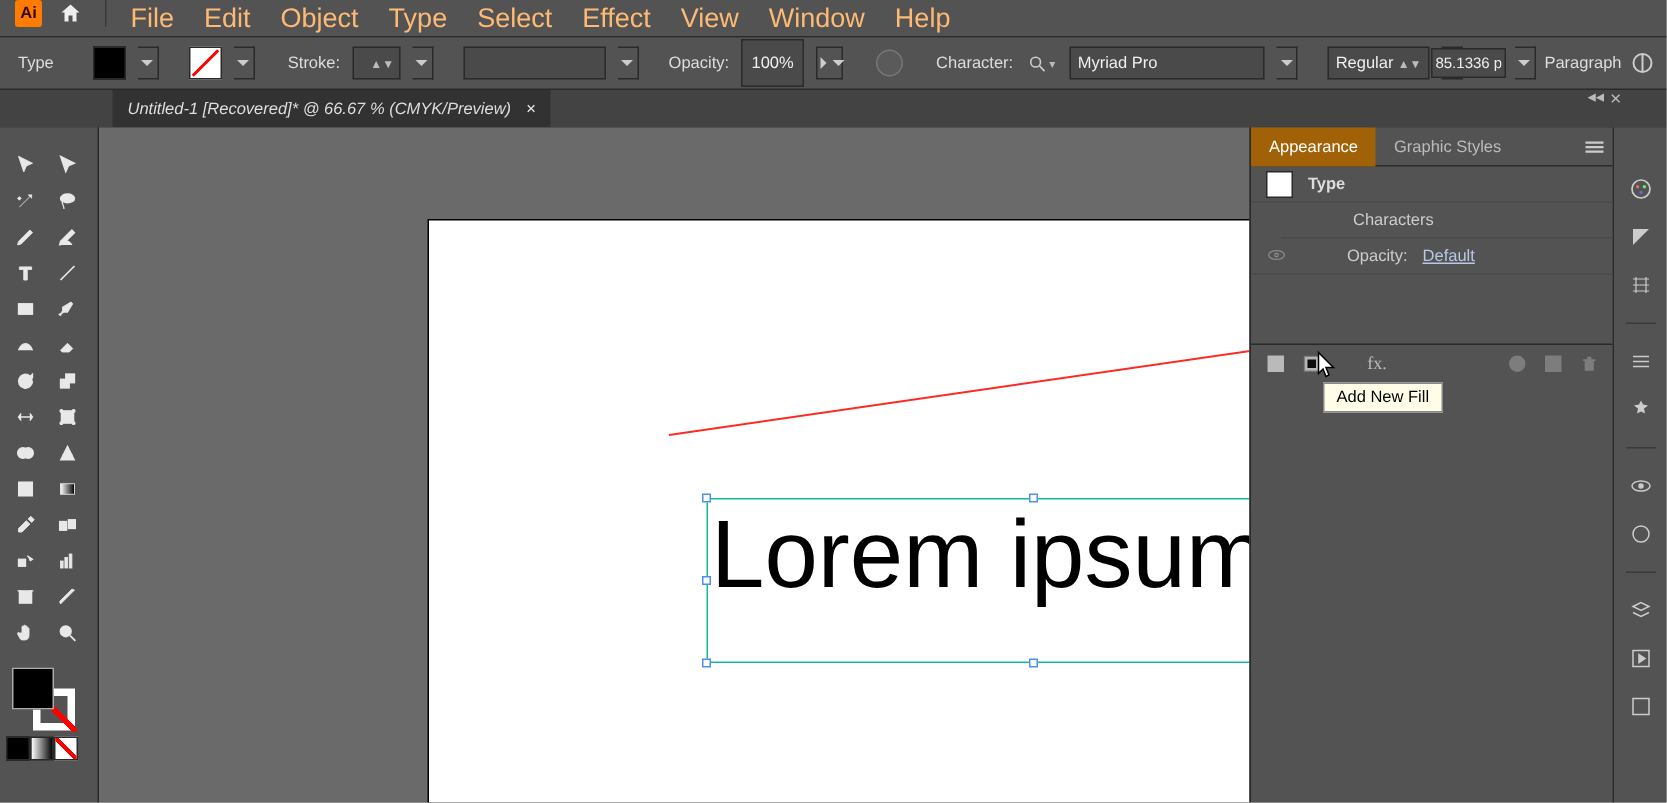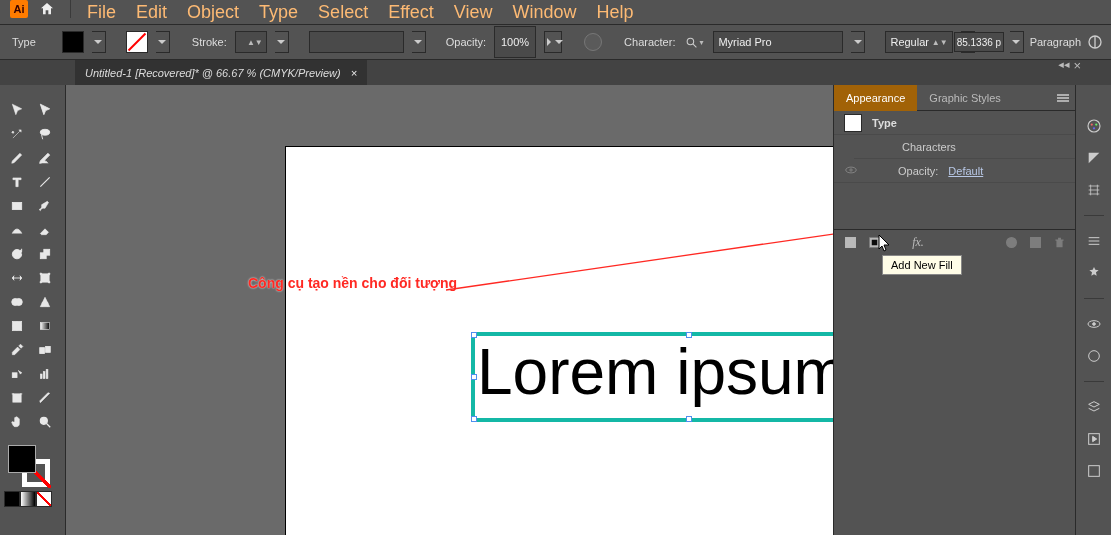--- a/index.html
+++ b/index.html
@@ -52,21 +52,21 @@
 .fs-stroke::before { content: ""; position: absolute; inset: -6px; background: linear-gradient(45deg, transparent 46%, red 46%, red 54%, transparent 54%); pointer-events:none; }
 .color-row { display: flex; gap: 0; margin-top: 4px; }
 .color-row div { width: 16px; height: 16px; border: 1px solid #2a2a2a; }
 .cr-black { background: #000; }
 .cr-grad { background: linear-gradient(90deg,#fff,#000); }
 .cr-none { background: #fff; position: relative; }
 .cr-none::after { content:""; position:absolute; inset:0; background: linear-gradient(45deg, transparent 44%, red 44%, red 56%, transparent 56%); }
 
 .canvas-area { flex: 1; background: #6a6a6a; position: relative; overflow: hidden; }
 .artboard { position: absolute; left: 220px; top: 62px; width: 760px; height: 440px; background: #fff; box-shadow: 0 0 0 1px #000; }
-.text-obj { position: absolute; left: 405px; top: 247px; width: 435px; height: 90px; border: 4px solid #14b8a6; }
+.text-obj { position: absolute; left: 405px; top: 247px; width: 435px; height: 110px; border: 1px solid #14b8a6; }
 .text-obj .handles div { position: absolute; width: 6px; height: 6px; background: #fff; border: 1px solid #4f8fef; }
 .h-tl { left:-4px; top:-4px; } .h-bl { left:-4px; bottom:-4px; }
 .h-tm { left:50%; top:-4px; margin-left:-3px; } .h-bm { left:50%; bottom:-4px; margin-left:-3px; }
 .h-ml { left:-4px; top:50%; margin-top:-3px; }
 .text-content { font-family: "Myriad Pro", "Segoe UI", sans-serif; font-size: 64px; color: #000; line-height: 1; padding: 4px 2px; white-space: nowrap; }
 
 .annot-text { position: absolute; left: 182px; top: 190px; color: #ff2923; font-weight: bold; font-size: 14px; text-shadow: 0 0 2px #fff; letter-spacing: 0; }
 .annot-arrow { position: absolute; left: 380px; top: 140px; pointer-events: none; }
 
 
@@ -396,21 +396,20 @@
       <div class="text-content">Lorem ipsum</div>
       <div class="handles">
         <div class="h-tl"></div>
           <div class="h-tm"></div>
         <div class="h-ml"></div>
         <div class="h-bl"></div>
           <div class="h-bm"></div>
       </div>
 
     </div>
-    <div class="annot-text">Công cụ tạo nền cho đối tượng</div>
     <svg class="annot-arrow" width="430" height="70">
       <defs>
           <marker id="ah" markerWidth="10" markerHeight="8" refX="9" refY="4" orient="auto">
             <path d="M0 0L10 4L0 8z" fill="#ff2923"></path>
           </marker>
         </defs>
       <line x1="0" y1="65" x2="415" y2="5" stroke="#ff2923" stroke-width="1.3" marker-end="url(#ah)"></line>
     </svg>
   </div>
 
@@ -451,21 +450,21 @@
             <rect x="2" y="2" width="12" height="12"></rect>
           </svg>
       </div>
       <div class="rp-icon" title="Add New Fill">
         <svg width="13" height="13" viewBox="0 0 16 16">
             <rect x="2" y="2" width="12" height="12" fill="#ccc" stroke="#888"></rect>
             <rect x="4" y="4" width="8" height="8" fill="#000"></rect>
           </svg>
       </div>
       <div class="rp-icon">
-        <span style="font-style:italic;font-family:serif;font-size:12px;color:#ccc;margin-left:40px;">fx.</span>
+        <span style="font-family:serif;font-size:12px;color:#ccc;margin-left:40px;">fx.</span>
       </div>
       <div class="spacer"></div>
       <div class="rp-icon disabled">
         <svg width="13" height="13" viewBox="0 0 16 16" fill="none" stroke="#ccc" stroke-width="1.5">
             <circle cx="8" cy="8" r="6"></circle>
             <line x1="4" y1="12" x2="12" y2="4"></line>
           </svg>
       </div>
       <div class="rp-icon disabled">
         <svg width="13" height="13" viewBox="0 0 16 16" fill="none" stroke="#ccc" stroke-width="1.5">

